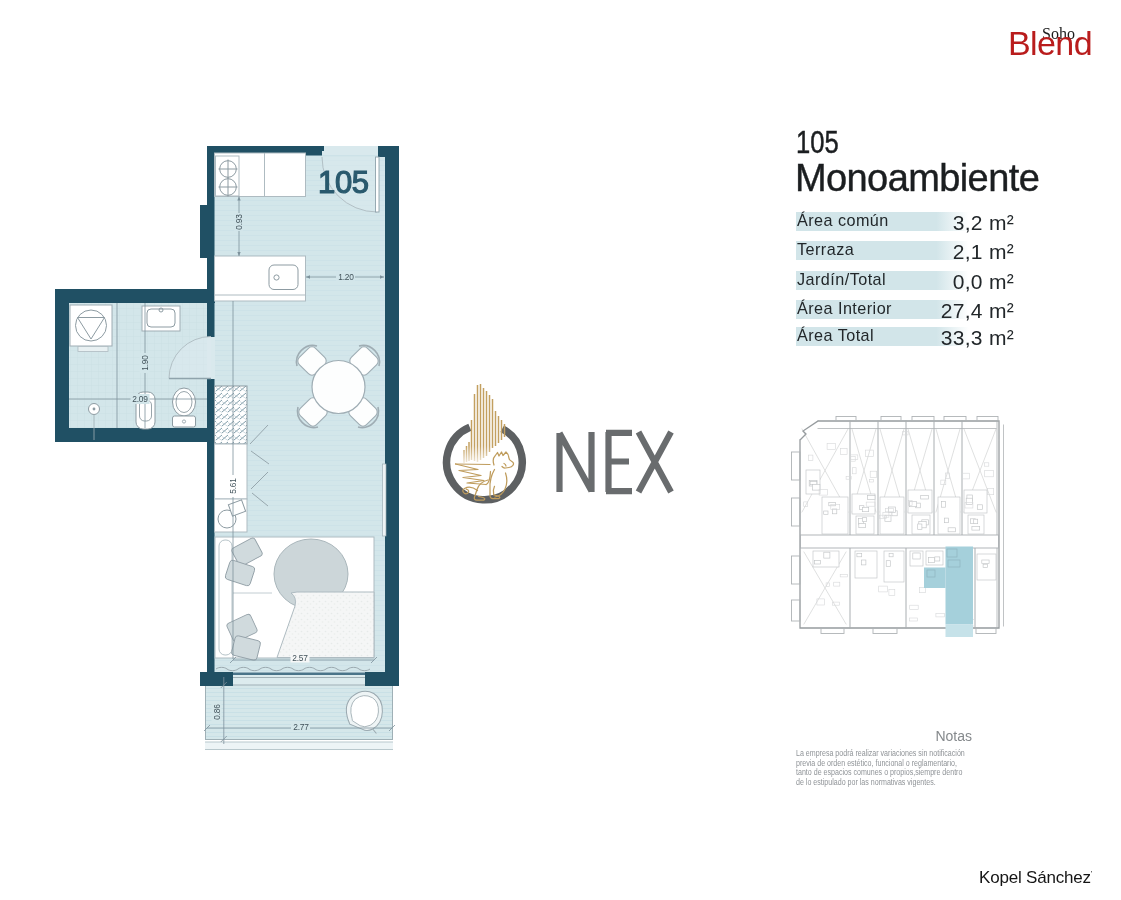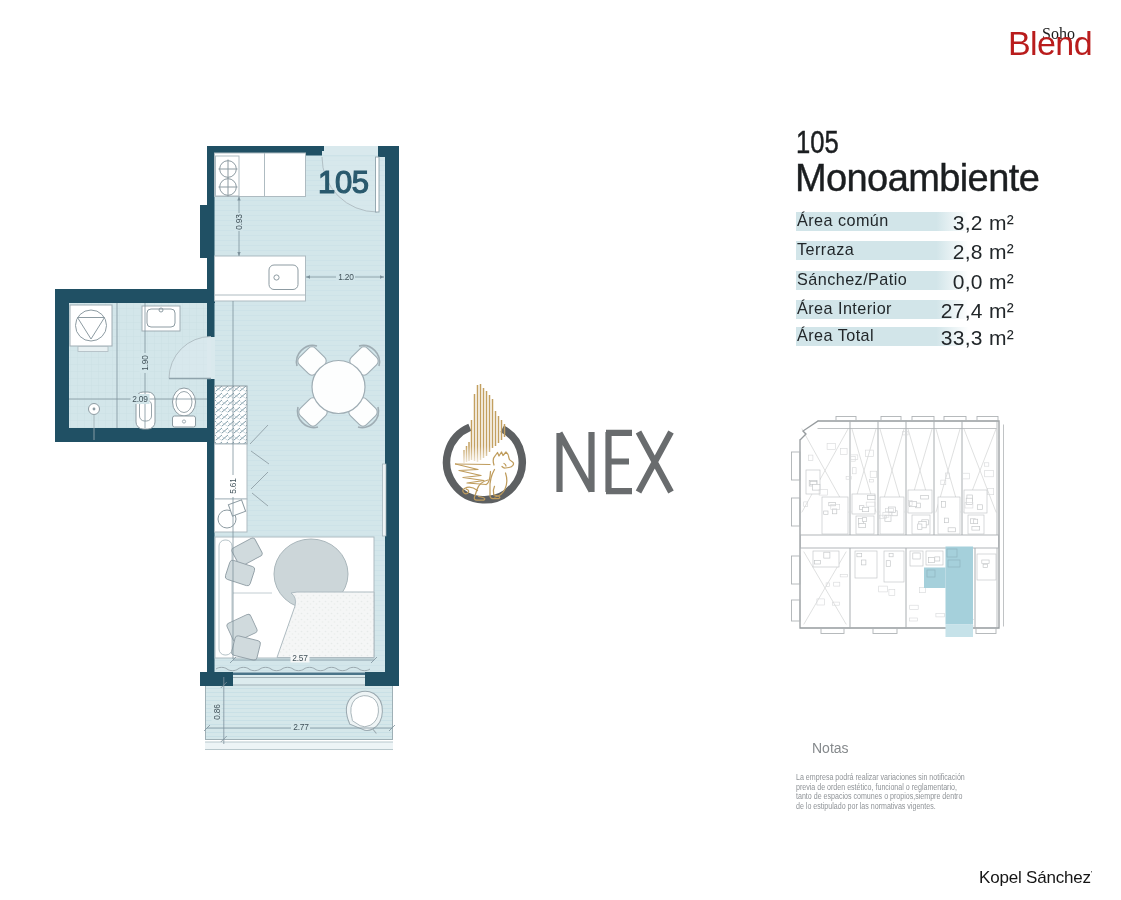--- a/index.html
+++ b/index.html
@@ -11,44 +11,44 @@
   #blend .b{position:absolute;left:0;top:-1px;font-size:34px;letter-spacing:-0.6px;color:#b91c1c;}
   #blend .s{position:absolute;left:34px;top:0px;font-family:"Liberation Serif",serif;font-size:16px;color:#1c1c1c;text-align:center;}
   
   #num{position:absolute;left:796px;top:124px;font-size:32px;color:#1b1e20;-webkit-text-stroke:0.5px #1b1e20;transform:scaleX(0.8);transform-origin:left top;}
   #mono{position:absolute;left:795px;top:157px;font-size:38px;color:#1b1e20;-webkit-text-stroke:0.4px #1b1e20;letter-spacing:-0.6px;}
   .row{position:absolute;left:796px;width:216px;height:19px;
        background:linear-gradient(90deg,#d2e5e9 0%,#d2e5e9 65%,rgba(210,229,233,0) 80%);}
   .row .l{position:absolute;left:1px;top:-1px;font-size:16.2px;letter-spacing:0.45px;color:#22272a;}
   .row .v{position:absolute;right:-2px;top:-1px;font-size:21px;letter-spacing:0.3px;color:#22272a;}
   
-  #notas h4{margin:16px;font-size:14px;font-weight:normal;color:#85898c;}
+  #notas h4{margin:4px;font-size:14px;font-weight:normal;color:#85898c;text-align:right;}
   #notas p{margin:3px 0 0 0;font-size:9.5px;line-height:9.7px;color:#8f9397;white-space:pre;transform:scaleX(0.745);transform-origin:left top;}
   
   #kopel{position:absolute;left:979px;top:868px;font-size:17px;font-weight:normal;color:#151515;letter-spacing:-0.2px;text-align:right;}
   #kopel sup{font-size:8px;}
 </style>
 </head>
 <body>
   <div id="blend">
     <span class="s">Soho</span>
     <span class="b">Blend</span>
   </div>
   <div id="num">105</div>
   <div id="mono">Monoambiente</div>
   <div class="row" style="top:211.5px">
     <span class="l">Área común</span>
     <span class="v">3,2 m²</span>
   </div>
   <div class="row" style="top:241px">
     <span class="l">Terraza</span>
-    <span class="v">2,8 m²</span>
+    <span class="v">2,1 m²</span>
   </div>
   <div class="row" style="top:270.5px">
-    <span class="l">Sánchez/Patio</span>
+    <span class="l">Jardín/Total</span>
     <span class="v">0,0 m²</span>
   </div>
   <div class="row" style="top:299.5px">
     <span class="l">Área Interior</span>
     <span class="v">27,4 m²</span>
   </div>
   <div class="row" style="top:327px">
     <span class="l">Área Total</span>
     <span class="v">33,3 m²</span>
   </div>

